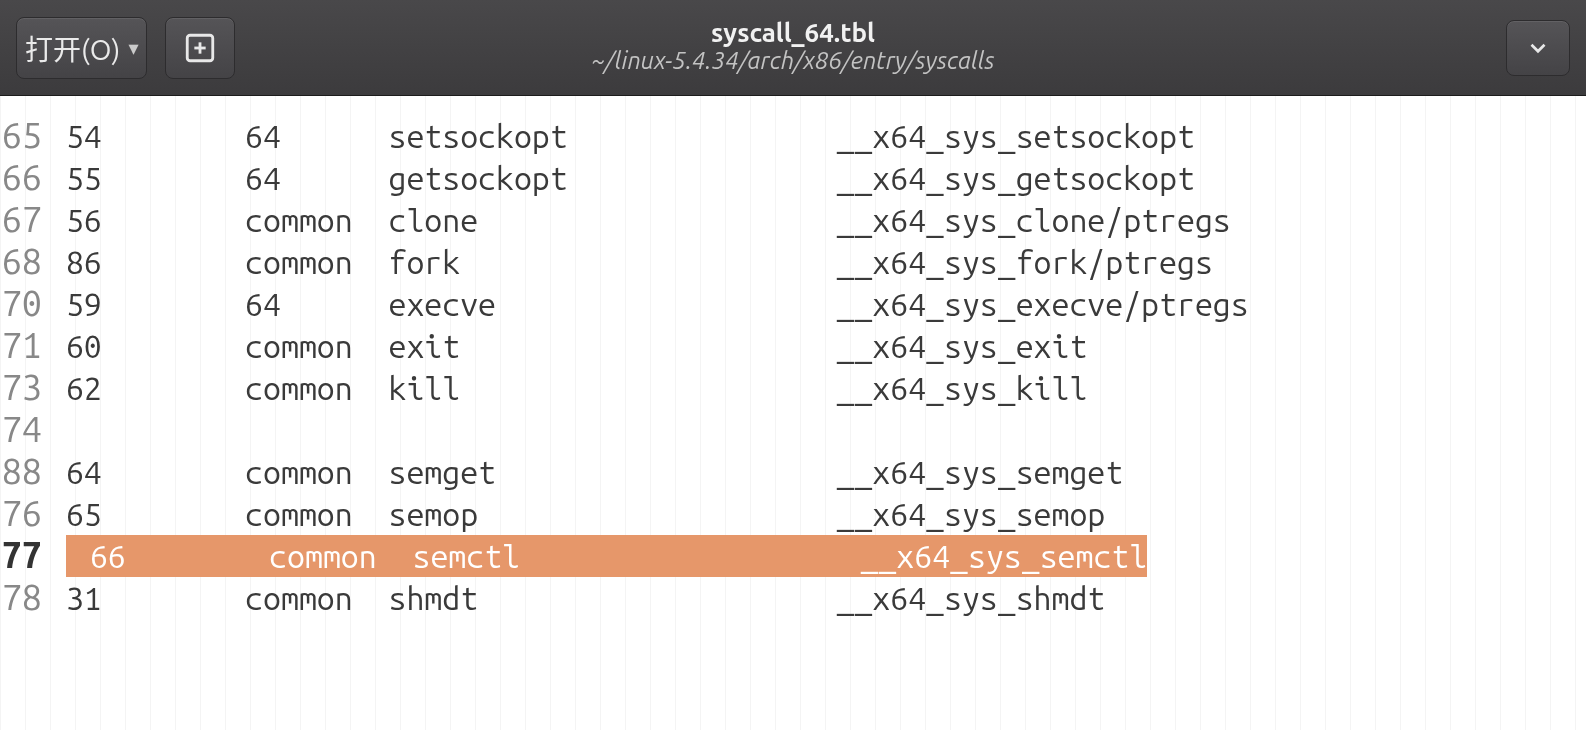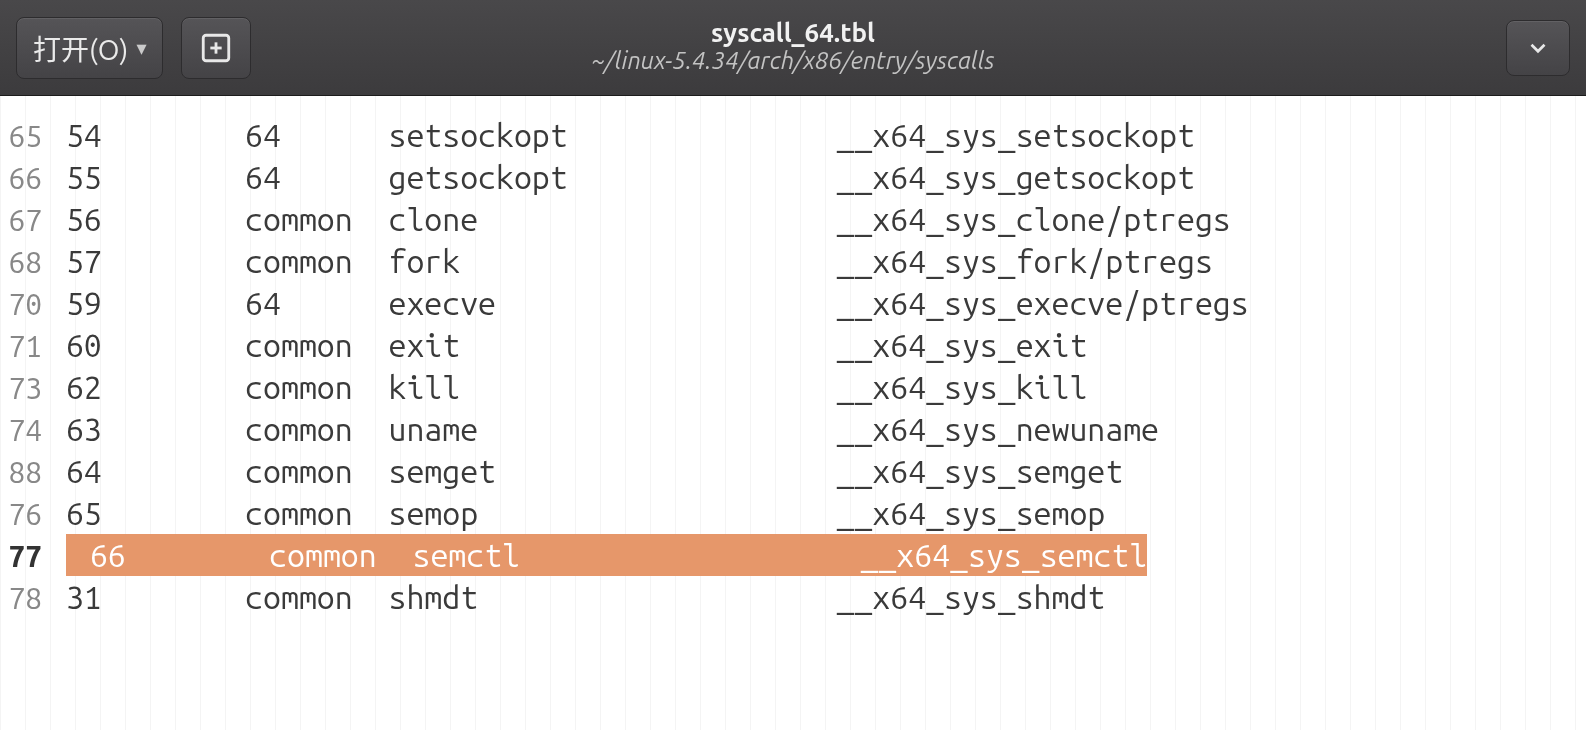--- a/index.html
+++ b/index.html
@@ -34,21 +34,21 @@
   .btn {
     background: linear-gradient(to bottom, #555457 0%, #444346 100%);
     border: 1px solid #2d2c2e;
     border-radius: 8px;
     color: #eaeaea;
     height: 62px;
     display: flex;
     align-items: center;
     justify-content: center;
     font-size: 28px;
-    padding: 0 16px;
+    padding: 0 8px;
     box-shadow: inset 0 1px 0 rgba(255,255,255,0.08);
     cursor: pointer;
   }
   .btn.open {
     gap: 8px;
   }
   .btn.open .caret {
     font-size: 20px;
     opacity: .8;
   }
@@ -128,21 +128,21 @@
   .line {
     display: flex;
     height: 42px;
     align-items: baseline;
   }
   .gutter {
     width: 48px;
     text-align: right;
     padding-right: 6px;
     color: #888;
-    font-size: 30px;
+    font-size: 36px;
     flex: 0 0 48px;
   }
   .line.current .gutter {
     font-weight: bold;
     color: #333;
   }
   .content {
     white-space: pre;
     flex: 0 0 auto;
     position: relative;
@@ -194,37 +194,36 @@
     <div class="line">
       <div class="gutter">66</div>
       <div class="content"> 55        64      getsockopt               __x64_sys_getsockopt</div>
     </div>
     <div class="line">
       <div class="gutter">67</div>
       <div class="content"> 56        common  clone                    __x64_sys_clone/ptregs</div>
     </div>
     <div class="line">
       <div class="gutter">68</div>
-      <div class="content"> 57        common  fork                     __x64_sys_fork/ptregs</div>
+      <div class="content"> 86        common  fork                     __x64_sys_fork/ptregs</div>
     </div>
     <div class="line">
       <div class="gutter">70</div>
       <div class="content"> 59        64      execve                   __x64_sys_execve/ptregs</div>
     </div>
     <div class="line">
       <div class="gutter">71</div>
       <div class="content"> 60        common  exit                     __x64_sys_exit</div>
     </div>
     <div class="line">
       <div class="gutter">73</div>
       <div class="content"> 62        common  kill                     __x64_sys_kill</div>
     </div>
     <div class="line">
       <div class="gutter">74</div>
-      <div class="content"> 63        common  uname                    __x64_sys_newuname</div>
     </div>
     <div class="line">
       <div class="gutter">88</div>
       <div class="content"> 64        common  semget                   __x64_sys_semget</div>
     </div>
     <div class="line">
       <div class="gutter">76</div>
       <div class="content"> 65        common  semop                    __x64_sys_semop</div>
     </div>
     <div class="line current">

